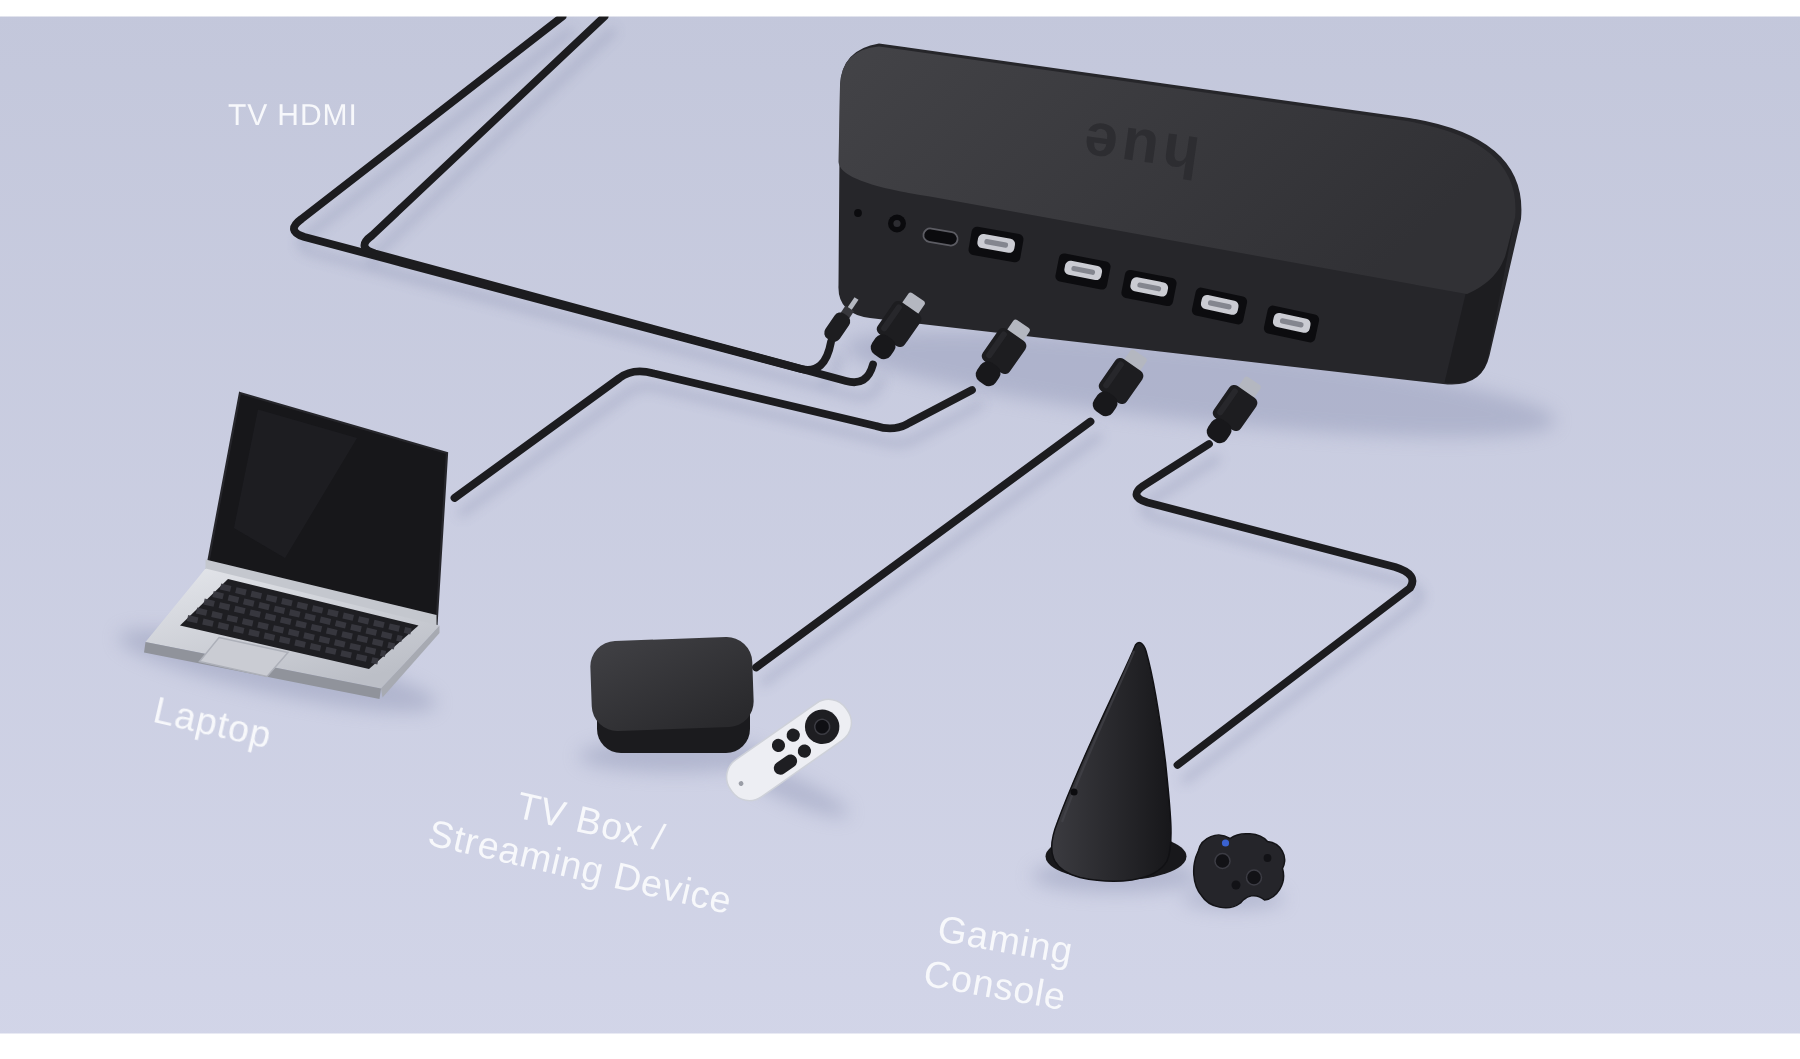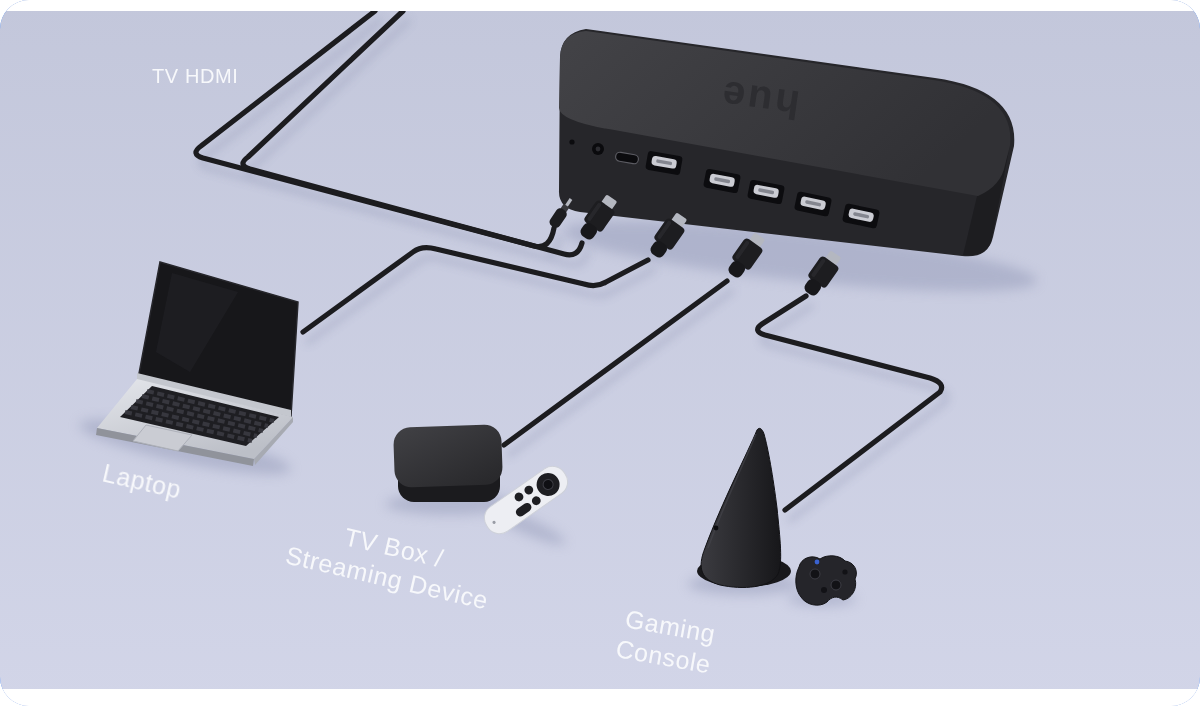--- a/index.html
+++ b/index.html
@@ -1,17 +1,17 @@
 <!DOCTYPE html>
 <html><head>
 <meta charset="utf-8">
 <style>
   html,body{margin:0;padding:0;background:#ffffff;}
   .stage{position:relative;width:1200px;height:706px;overflow:hidden;background:#3b82f6;
-         font-family:"Liberation Sans",sans-serif;border-radius:29px;}
+         font-family:"Liberation Sans",sans-serif;}
   svg{display:block;}
   text{font-family:"Liberation Sans",sans-serif;}
   .label{fill:#f7f8fb;letter-spacing:0.6px;}
 </style>
 </head>
 <body>
 
 <div class="stage">
 <svg width="1200" height="706" viewBox="0 0 1200 706">
   <defs>

